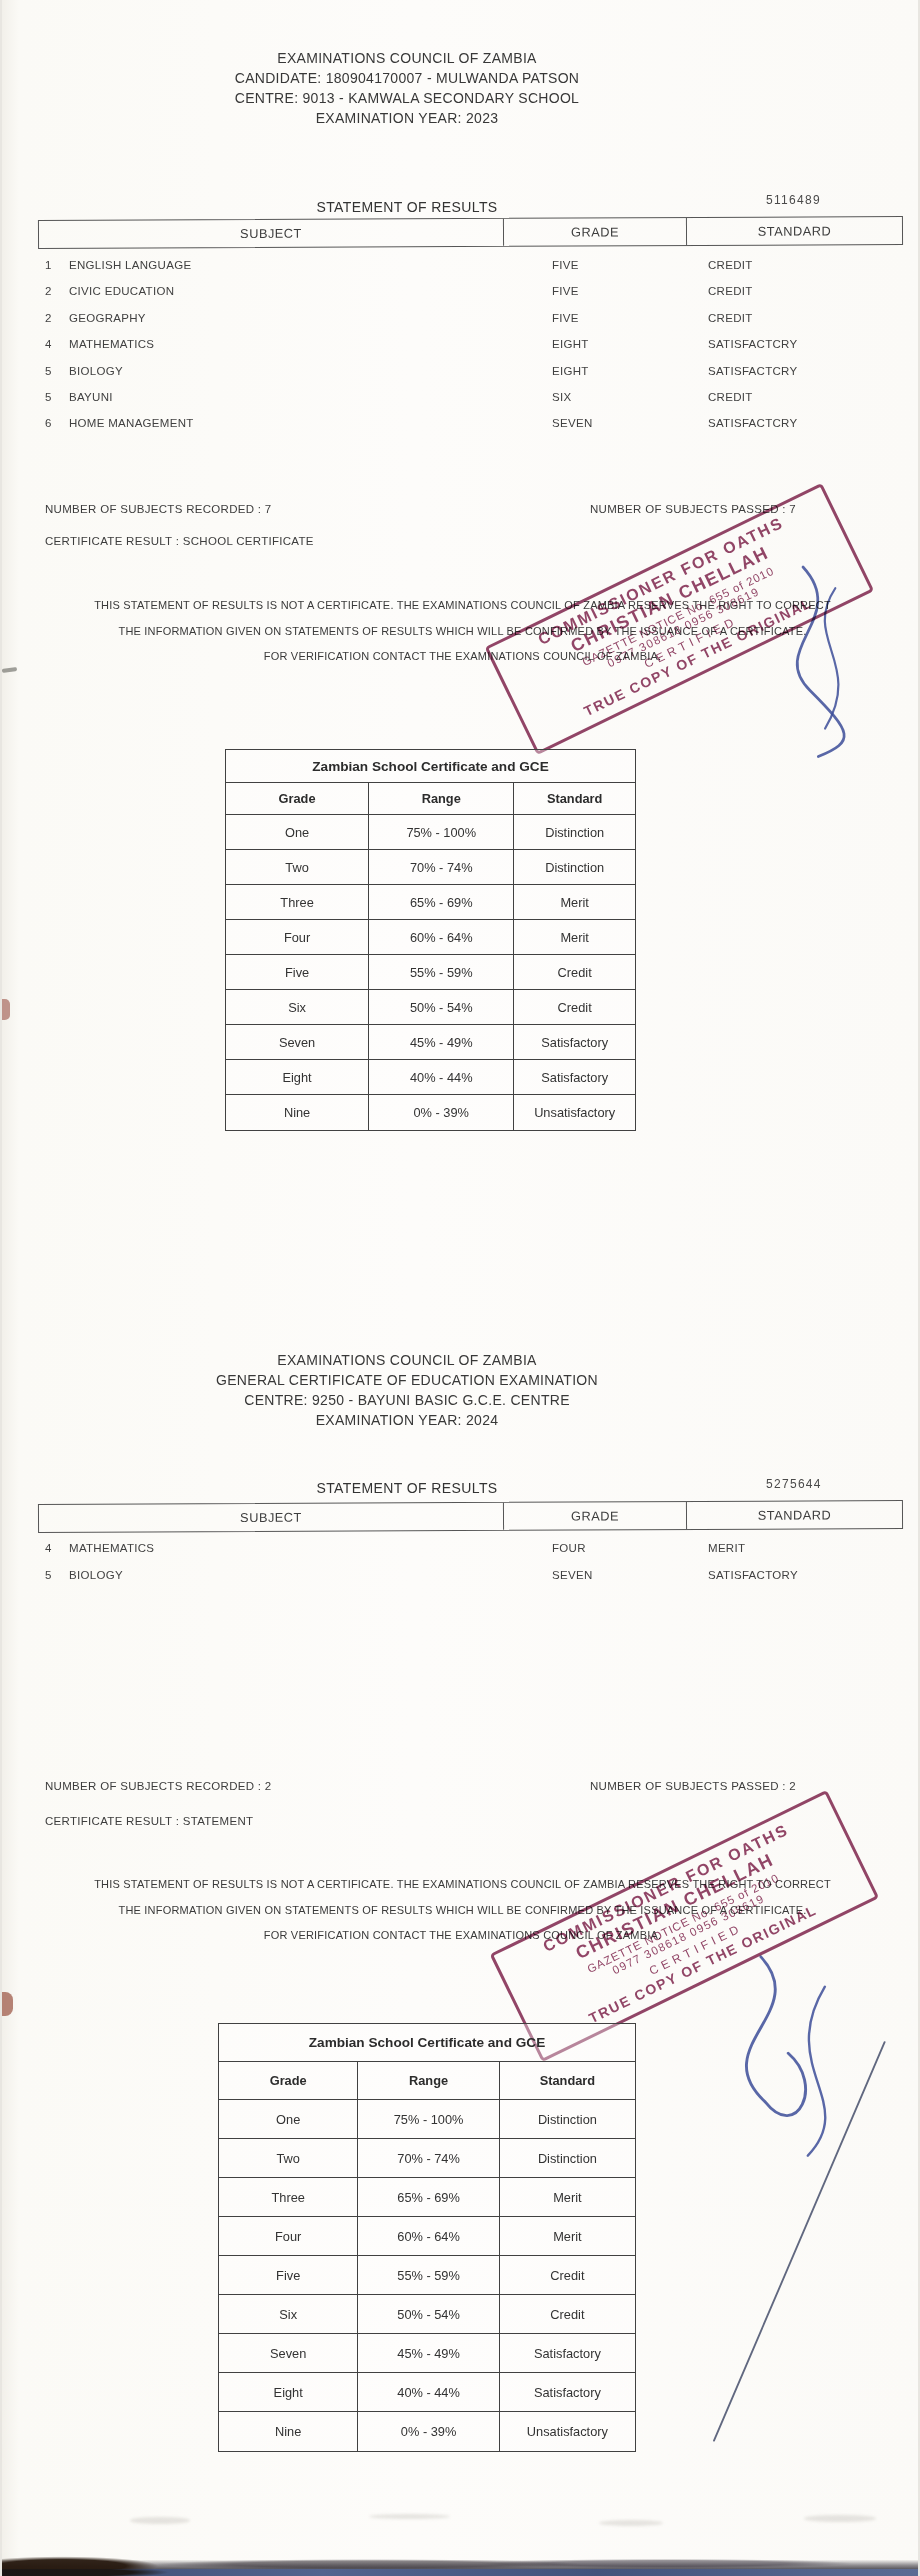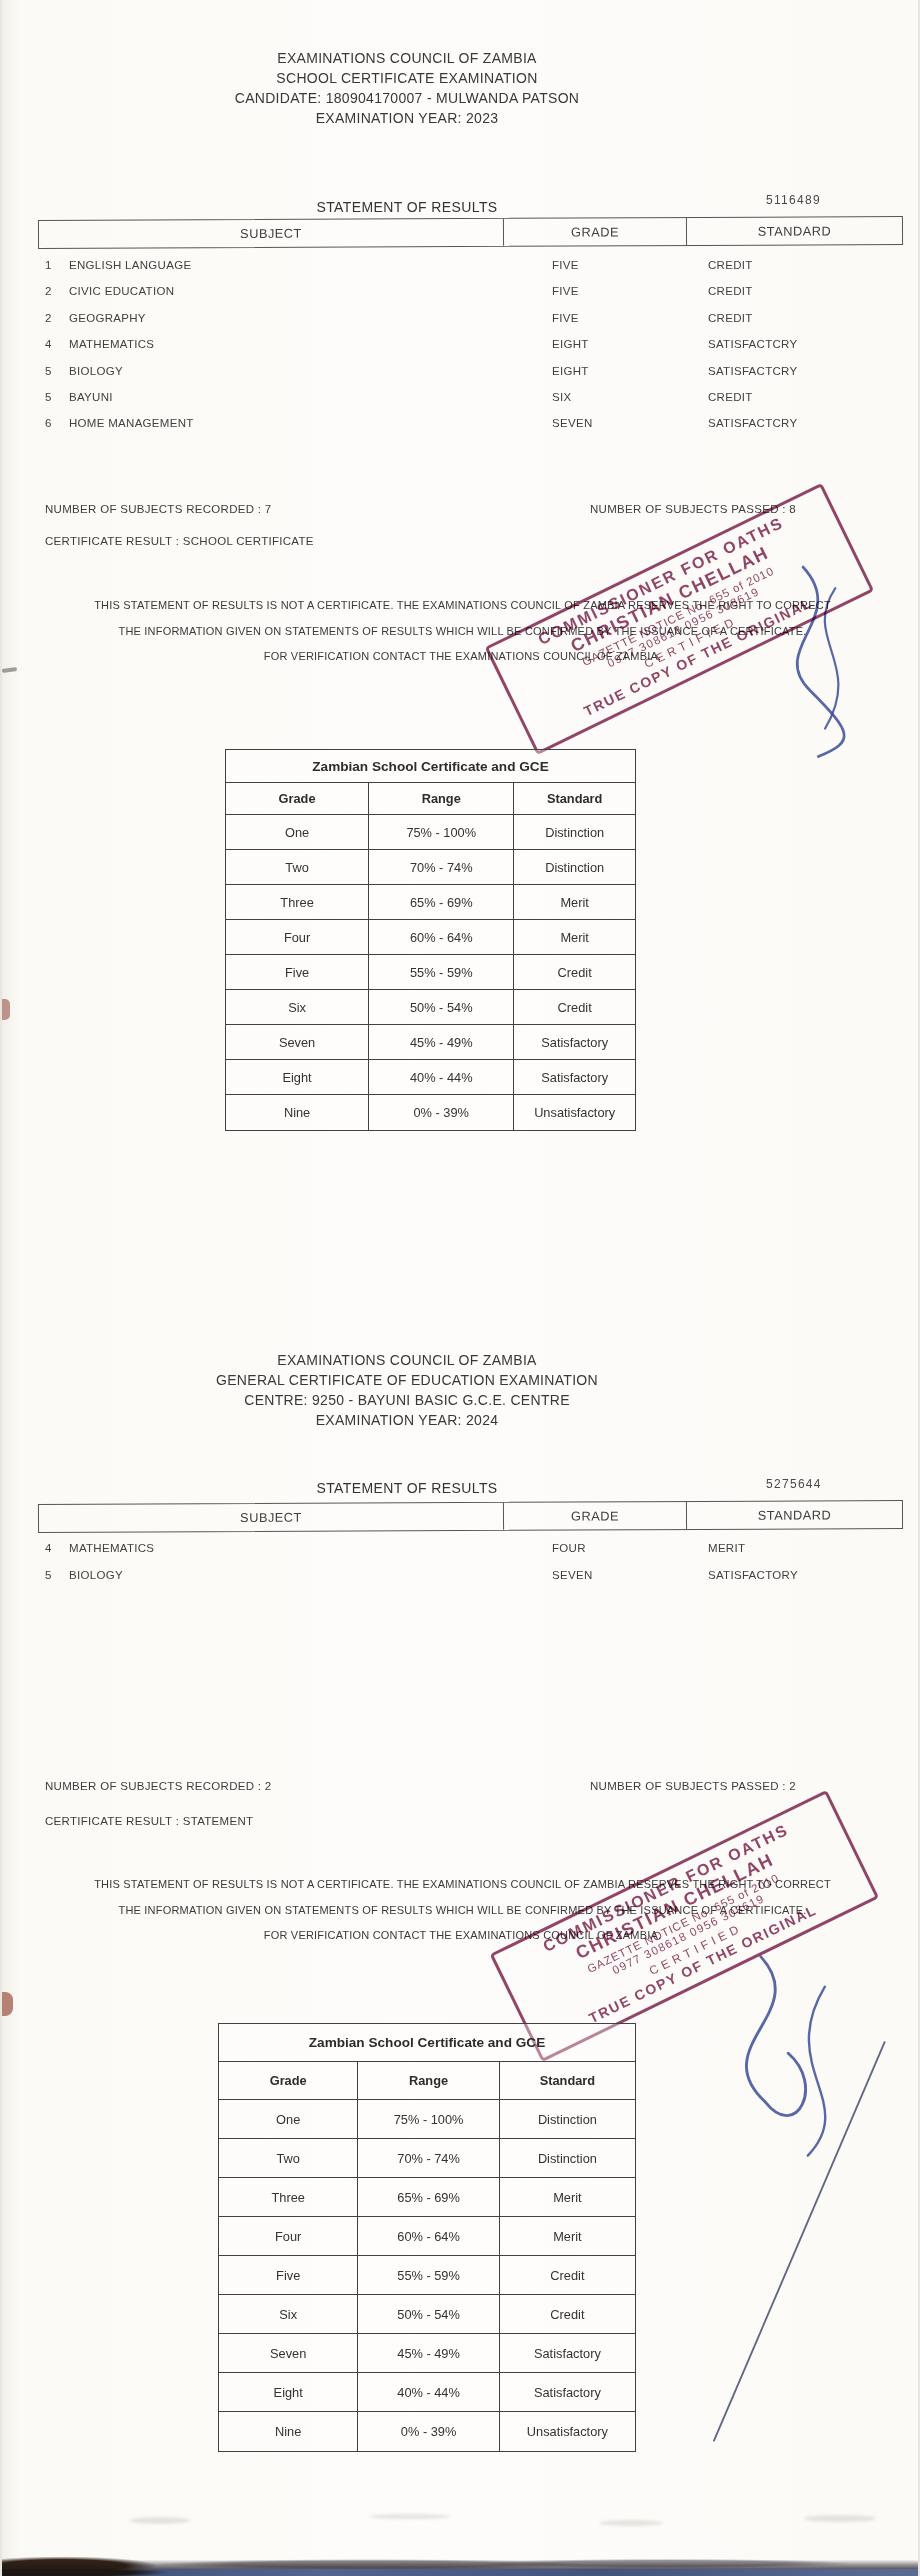--- a/index.html
+++ b/index.html
@@ -104,22 +104,22 @@
       linear-gradient(90deg, #3b4a6e, #52648f 35%, #42537c 65%, #5b6c94); }
 </style>
 </head>
 <body>
 
 <div class="page" style="--stamp-ink: #832a52; --sig-ink: #3d4f9e;">
 
   <div class="header-block" style="top:48px;">
 
   <div class="hdr-line">EXAMINATIONS COUNCIL OF ZAMBIA</div>
-      <div class="hdr-line">SCHOOL CERTIFICATE EXAMINATION</div>
       <div class="hdr-line">CANDIDATE: 180904170007 - MULWANDA PATSON</div>
+      <div class="hdr-line">CENTRE: 9013 - KAMWALA SECONDARY SCHOOL</div>
       <div class="hdr-line">EXAMINATION YEAR: 2023</div>
     </div>
 
   <div class="statement-title" style="top:199px;">STATEMENT OF RESULTS</div>
   <div class="serial" style="top:193px;">5116489</div>
 
   <div class="results-header" style="top:218px;">
     <div class="rh-cell rh-c1">SUBJECT</div>
     <div class="rh-cell rh-c2">GRADE</div>
     <div class="rh-cell rh-c3">STANDARD</div>
@@ -165,21 +165,21 @@
     </div>
       <div class="r-row">
       <span class="r-num">6</span>
       <span class="r-subject">HOME MANAGEMENT</span>
       <span class="r-grade">SEVEN</span>
       <span class="r-standard">SATISFACTCRY</span>
     </div>
     </div>
 
   <div class="meta-line" style="left:43px; top:503px;">NUMBER OF SUBJECTS RECORDED : 7</div>
-  <div class="meta-line" style="left:588px; top:503px;">NUMBER OF SUBJECTS PASSED : 8</div>
+  <div class="meta-line" style="left:588px; top:503px;">NUMBER OF SUBJECTS PASSED : 7</div>
   <div class="meta-line" style="left:43px; top:535px;">CERTIFICATE RESULT : SCHOOL CERTIFICATE</div>
 
   <div class="disclaimer" style="top:593px;">
 
   <div class="disc-line">THIS STATEMENT OF RESULTS IS NOT A CERTIFICATE. THE EXAMINATIONS COUNCIL OF ZAMBIA RESERVES THE RIGHT TO CORRECT</div>
       <div class="disc-line">THE INFORMATION GIVEN ON STATEMENTS OF RESULTS WHICH WILL BE CONFIRMED BY THE ISSUANCE OF A CERTIFICATE.</div>
       <div class="disc-line">FOR VERIFICATION CONTACT THE EXAMINATIONS COUNCIL OF ZAMBIA.</div>
     </div>
 
   <div class="stamp stamp1">

